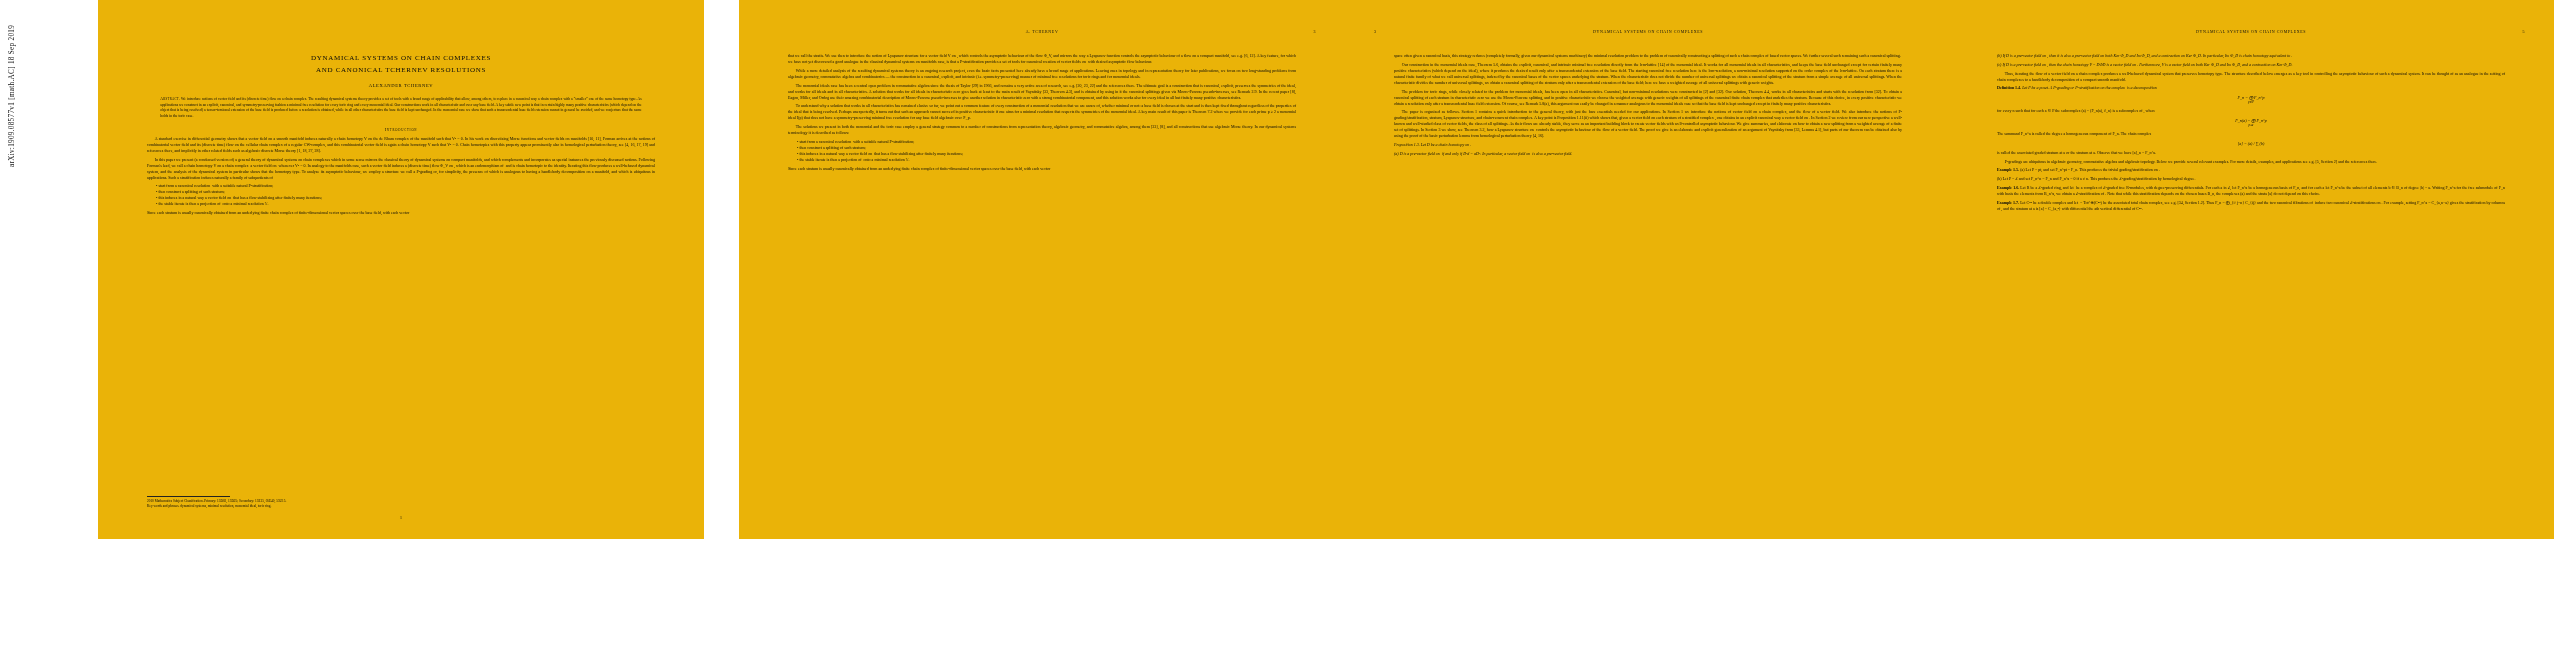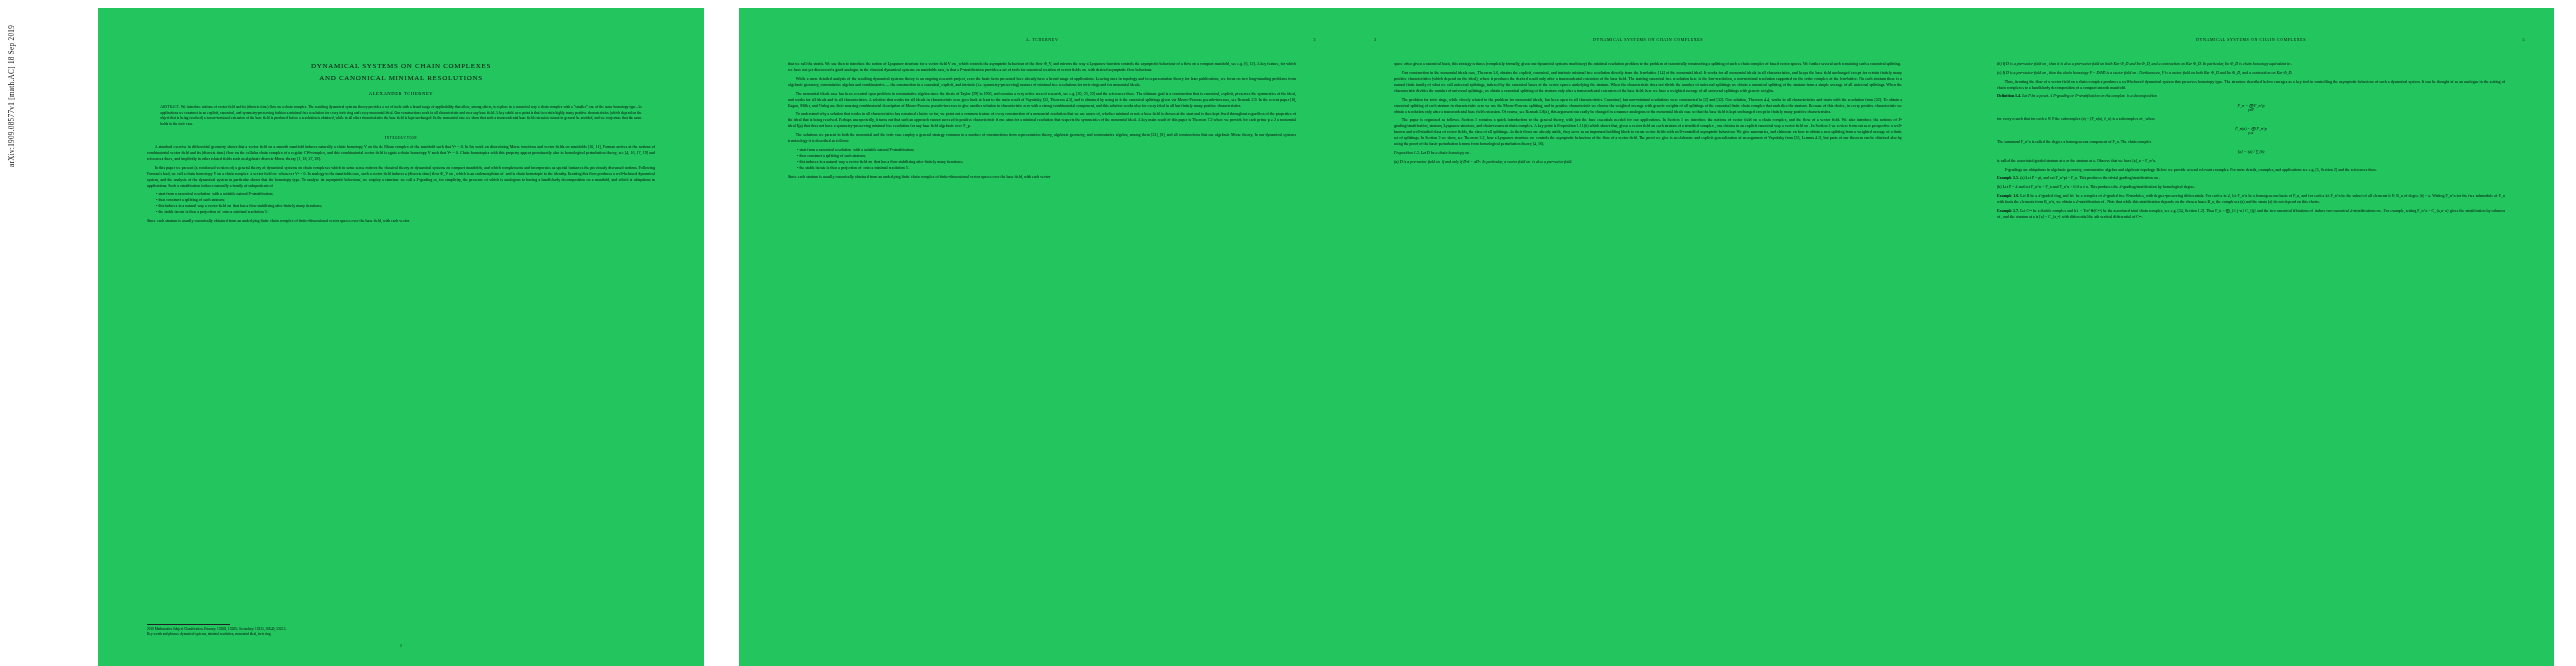--- a/index.html
+++ b/index.html
@@ -1,20 +1,20 @@
 <!DOCTYPE html>
 <html style="font-size:9px"><head>
 <meta charset="utf-8">
 <style>
   html,body{margin:0;padding:0;background:#ffffff;}
   body{width:2576px;height:667px;font-family:"Liberation Serif",serif;color:#0a0a0a;}
   .sheet{position:relative;width:2576px;height:667px;background:#fff;overflow:hidden;}
   .arxiv{position:absolute;left:7.8px;top:167px;width:311px;transform:rotate(-90deg);transform-origin:left top;
          font-family:"Liberation Serif",serif;font-size:7.2px;letter-spacing:0.3px;color:#111;white-space:nowrap;}
-  .page{position:absolute;top:8px;height:659px;background:#22c55e;}
+  .page{position:absolute;top:0;height:539px;background:#eab308;}
   .p1{left:98px;width:606px;}
   .p2{left:739px;width:606px;}
   .p3{left:1345px;width:606px;}
   .p4{left:1948px;width:606px;}
   .hdr{position:absolute;top:29px;width:100%;font-size:4px;letter-spacing:0.6px;color:#111;}
   .hdr .c{position:absolute;left:50%;transform:translateX(-50%);white-space:nowrap;}
   .hdr .l{position:absolute;left:29px;}
   .hdr .r{position:absolute;right:29px;}
   .col{position:absolute;left:49px;right:49px;top:53px;}
   .title{text-align:center;font-size:7px;letter-spacing:0.7px;line-height:1.65;margin-bottom:7.2px;}
@@ -39,21 +39,21 @@
 <body>
 
 <div class="sheet">
 
   <div class="arxiv">arXiv:1909.08577v1  [math.AC]  18 Sep 2019</div>
 
   <div class="page p1">
     <div class="col">
       <div class="title">
         <span>DYNAMICAL SYSTEMS ON CHAIN COMPLEXES</span><br>
-        <span>AND CANONICAL MINIMAL RESOLUTIONS</span>
+        <span>AND CANONICAL TCHERNEV RESOLUTIONS</span>
       </div>
       <div class="author">ALEXANDER TCHERNEV</div>
       <div class="abs">
         <span class="lbl">Abstract.</span>
         <span>We introduce notions of vector field and its (discrete time) flow on a chain complex. The resulting dynamical systems theory provides a set of tools with a broad range of applicability that allow, among others, to replace in a canonical way a chain complex with a “smaller” one of the same homotopy type. As applications we construct in an explicit, canonical, and symmetry-preserving fashion a minimal free resolution for every toric ring and every monomial ideal. Our constructions work in all characteristic and over any base field. A key subtle new point is that in certain highly many positive characteristics (which depend on the object that is being resolved) a tensor-torsional extension of the base field is produced before a resolution is obtained, while in all other characteristics the base field is kept unchanged. In the monomial case we show that such a transcendental base field extension cannot in general be avoided, and we conjecture that the same holds in the toric case.</span>
       </div>
       <div class="sec">Introduction</div>
       <p class="ind">A standard exercise in differential geometry shows that a vector field on a smooth manifold induces naturally a chain homotopy V on the de Rham complex of the manifold such that V² = 0. In his work on discretizing Morse functions and vector fields on manifolds [10, 11], Forman arrives at the notions of combinatorial vector field and its (discrete time) flow on the cellular chain complex of a regular CW-complex, and this combinatorial vector field is again a chain homotopy V such that V² = 0. Chain homotopies with this property appear prominently also in homological perturbation theory, see [4, 16, 17, 19] and references there, and implicitly in other related fields such as algebraic discrete Morse theory [1, 18, 27, 28].</p>
       <p class="ind">In this paper we present (a condensed version of) a general theory of dynamical systems on chain complexes which in some sense mirrors the classical theory of dynamical systems on compact manifolds, and which complements and incorporates as special instances the previously discussed notions. Following Forman's lead, we call a chain homotopy V on a chain complex 𝕉 a vector field on 𝕉 whenever V² = 0. In analogy to the manifolds case, such a vector field induces a (discrete time) flow Φ_V on 𝕉, which is an endomorphism of 𝕉 and is chain homotopic to the identity. Iterating this flow produces a well-behaved dynamical system, and the analysis of the dynamical system in particular shows that the homotopy type. To analyze its asymptotic behaviour, we employ a structure we call a P-grading or, for simplicity, the presence of which is analogous to having a handlebody decomposition on a manifold, and which is ubiquitous in applications. Such a stratification induces naturally a family of subquotients of 𝕉</p>
       <ul class="lst">

